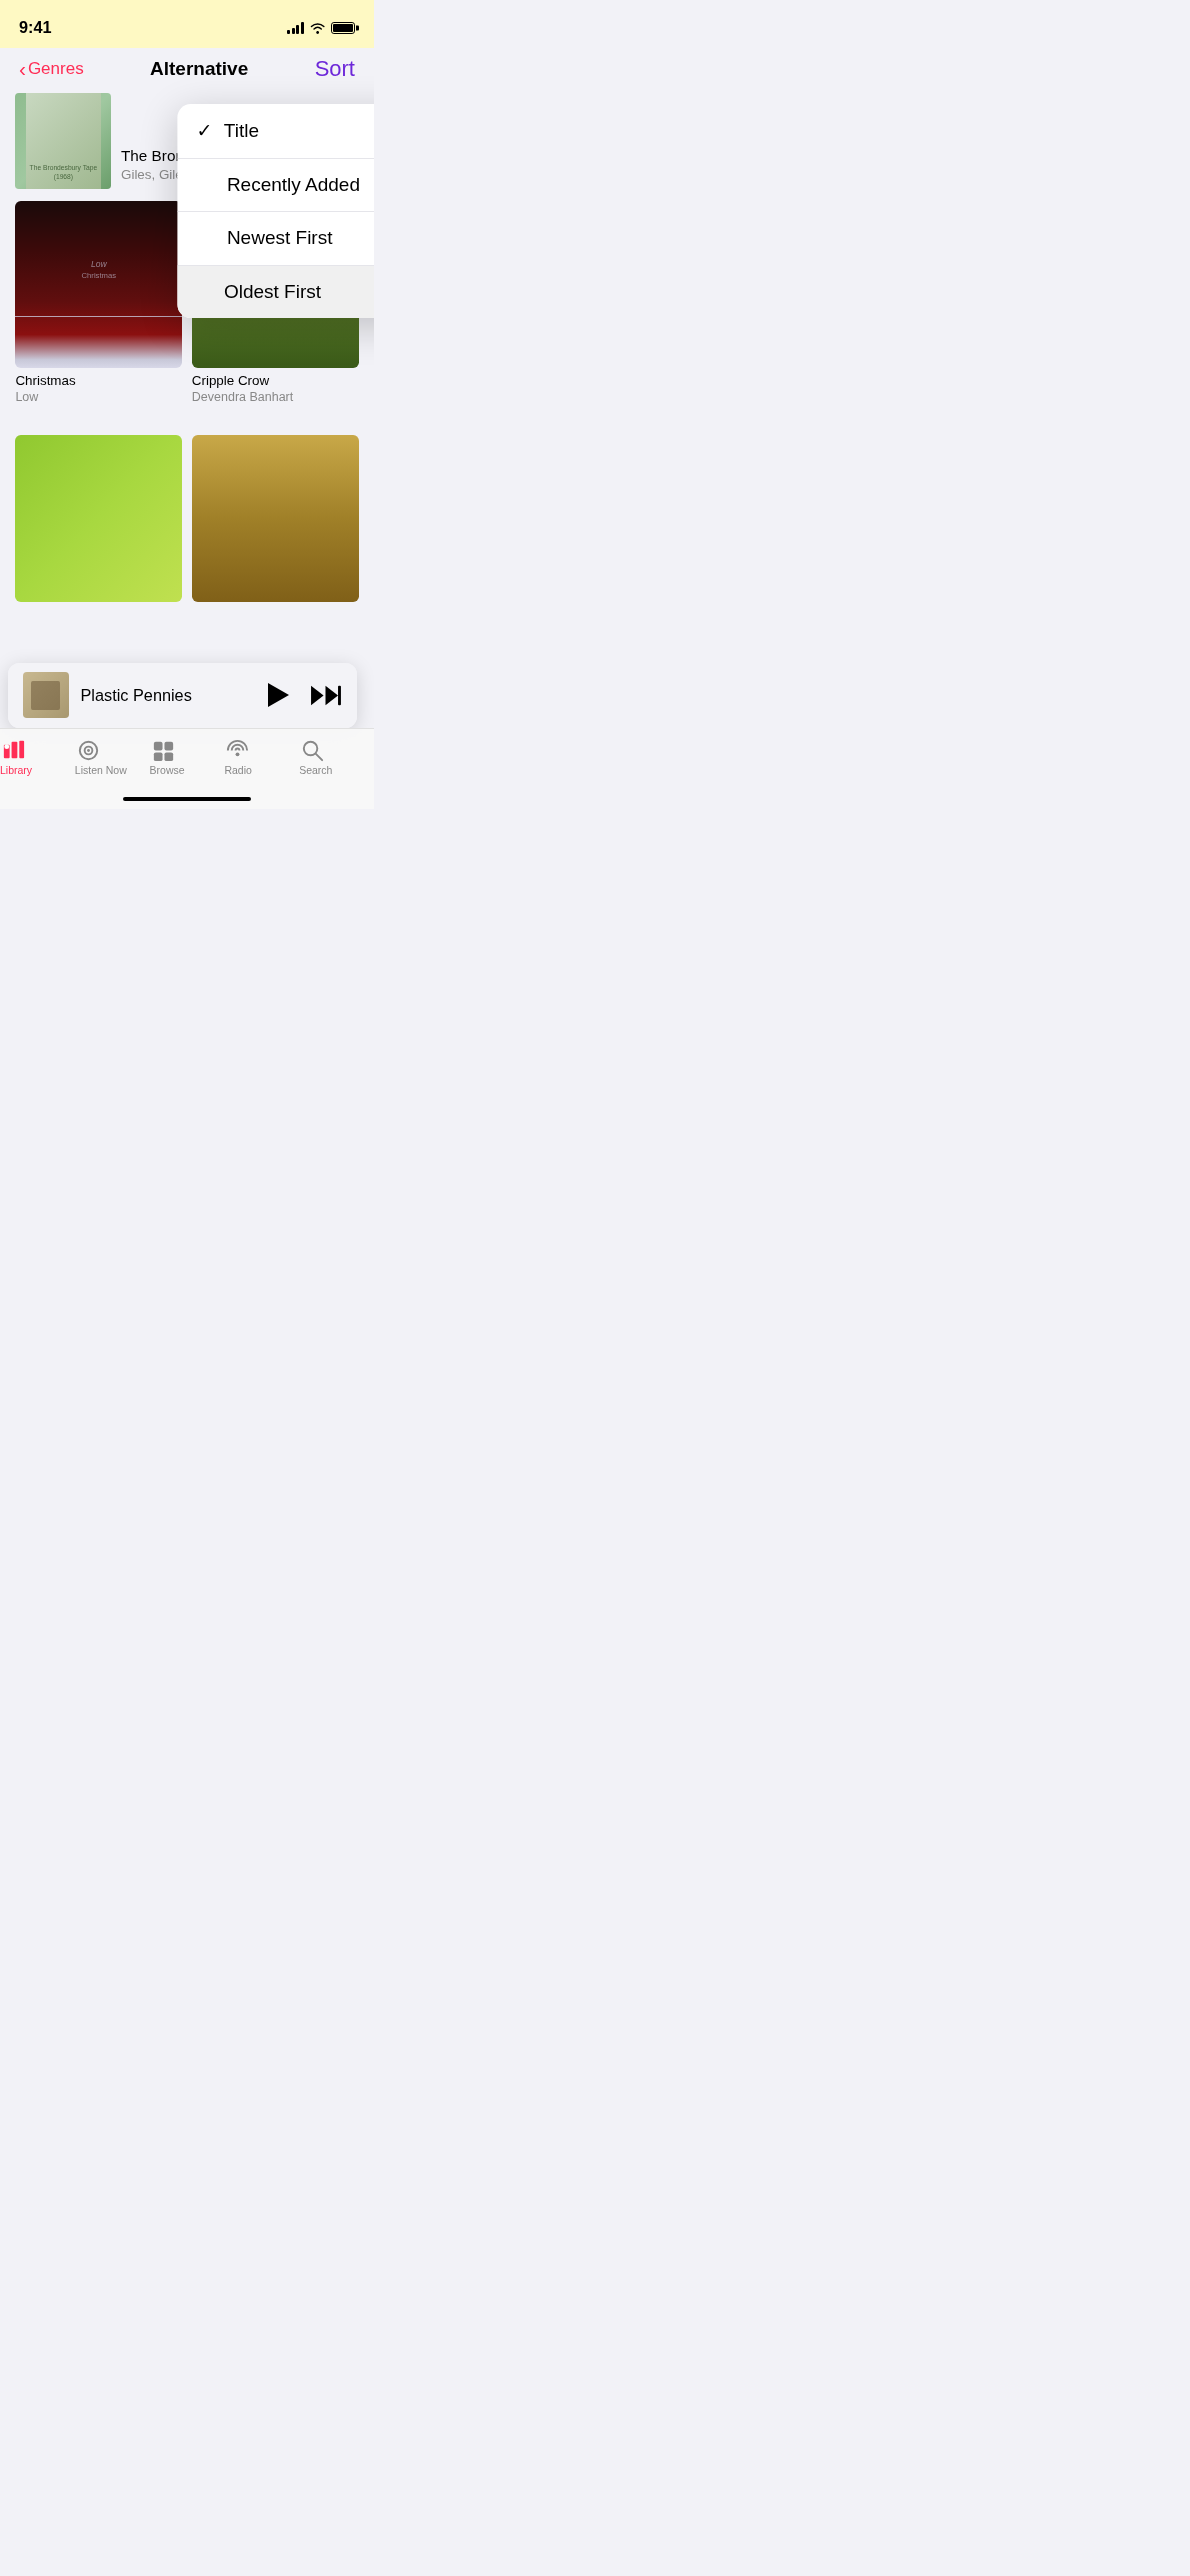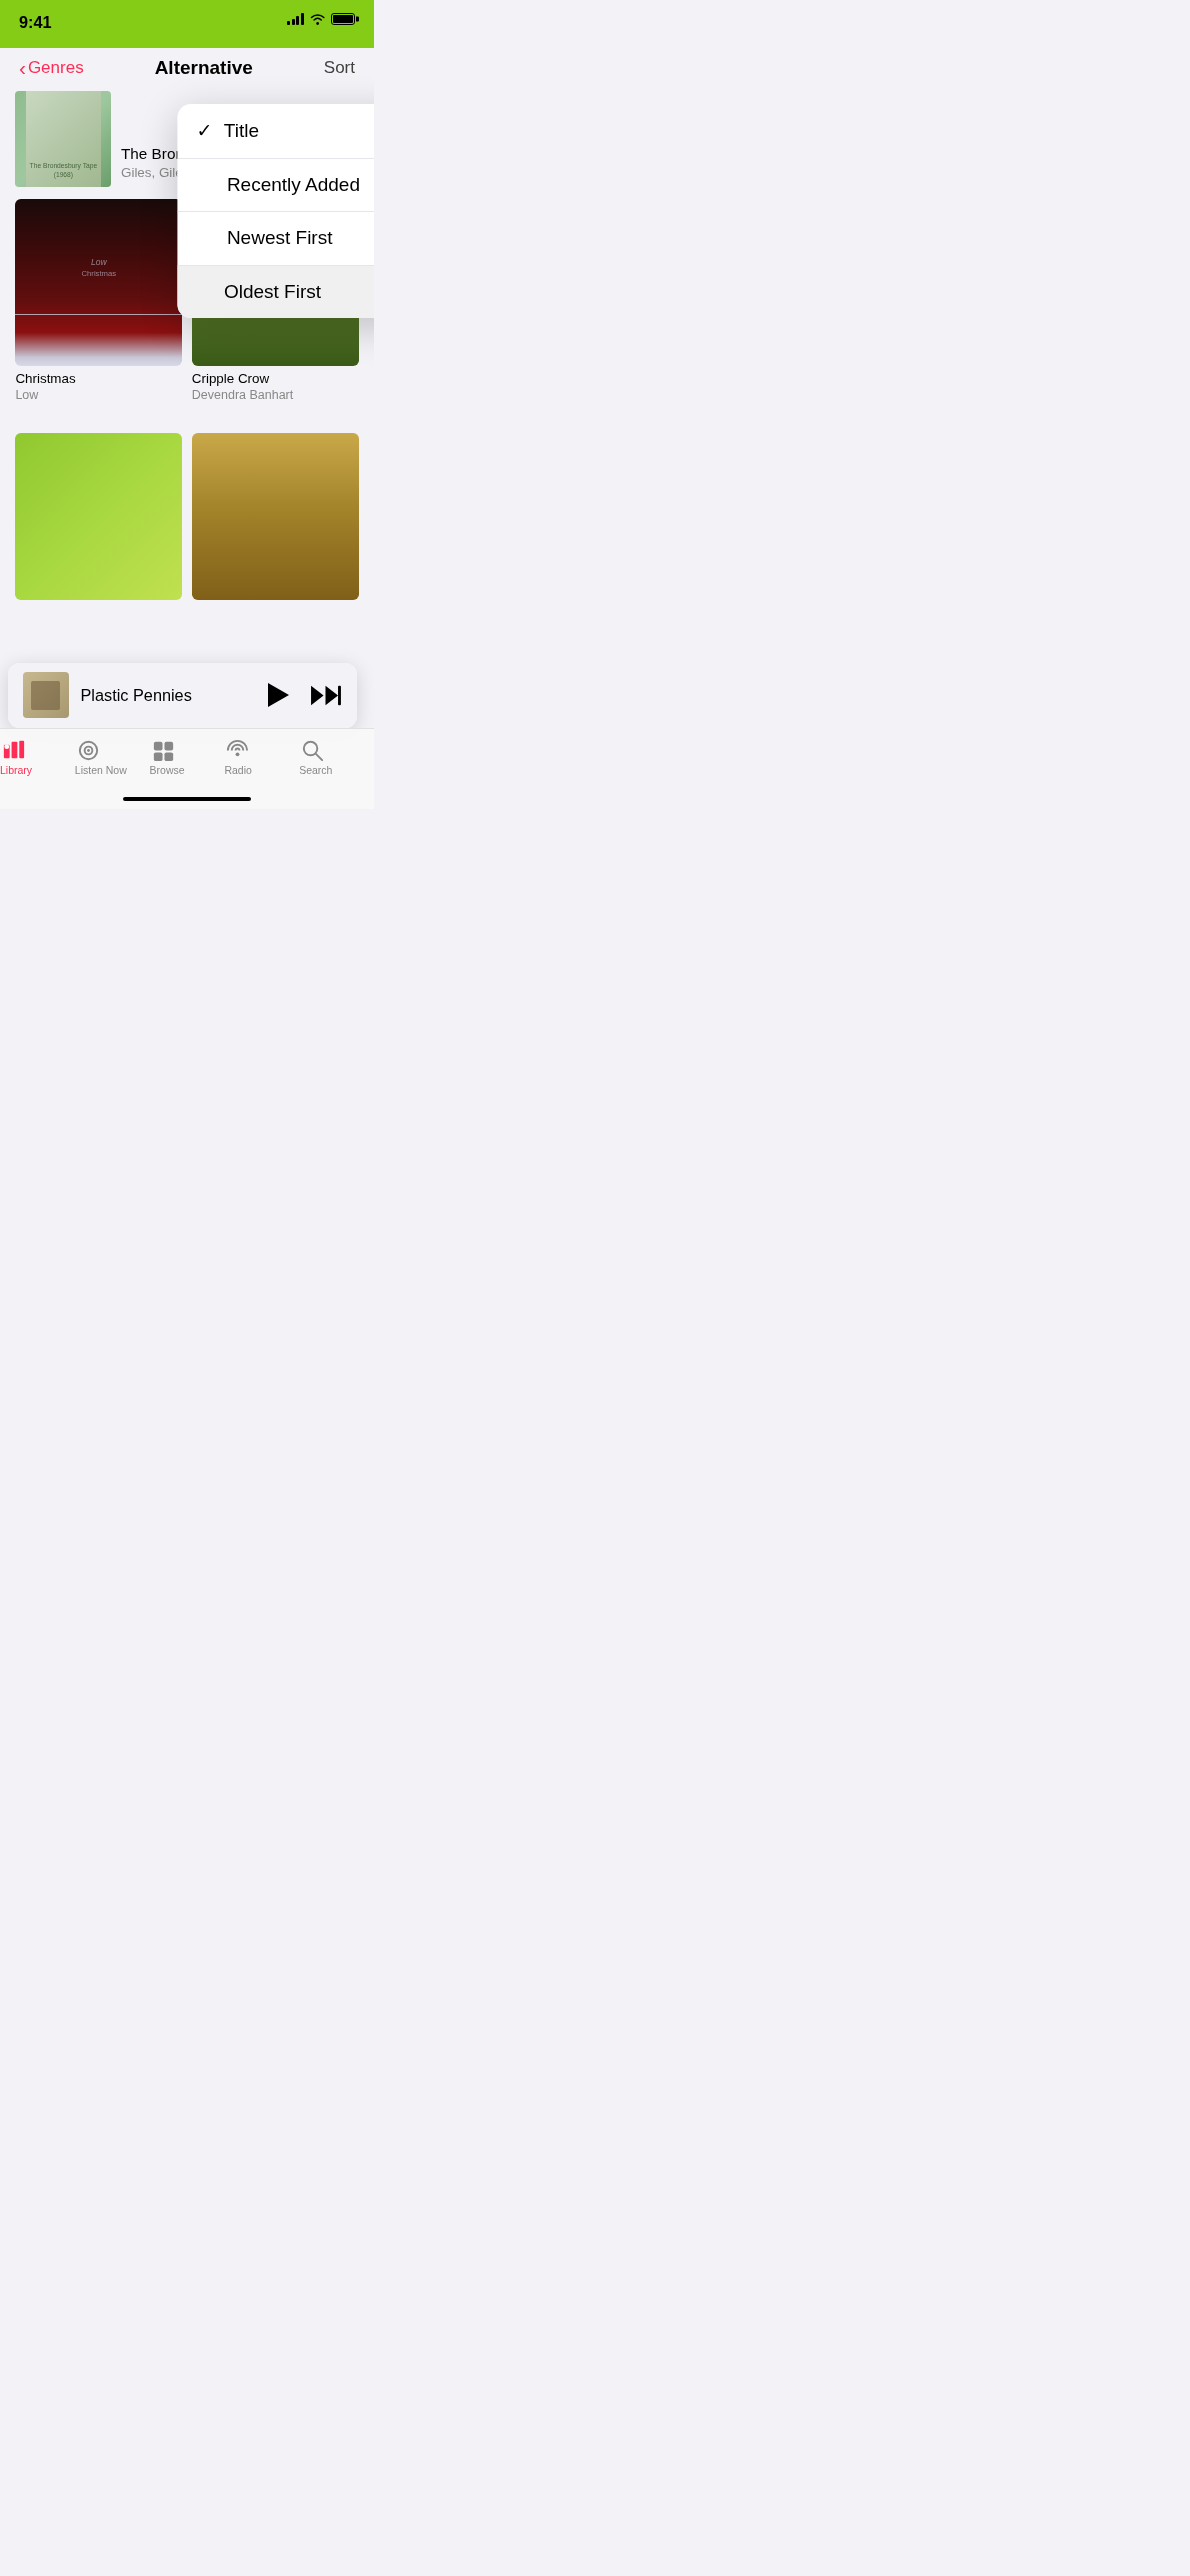--- a/index.html
+++ b/index.html
@@ -11,23 +11,23 @@
       font-family: -apple-system, 'SF Pro Display', 'Helvetica Neue', sans-serif;
       background: #f2f2f7;
       overflow: hidden;
       position: relative;
     }
 
     
     .status-bar {
       display: flex;
       justify-content: space-between;
-      align-items: flex-start;
+      align-items: center;
       padding: 13.4px 19px 5.8px;
-      background: #84cc16;
+      background: #fef9c3;
       height: 48px;
     }
     .status-time {
       font-size: 16.3px;
       font-weight: 600;
       color: #000;
     }
     .status-icons {
       display: flex;
       align-items: center;
@@ -95,22 +95,22 @@
       font-size: 21px;
       margin-right: 1.9px;
       color: #ff2d55;
     }
     .nav-title {
       font-size: 19px;
       font-weight: 700;
       color: #000;
     }
     .nav-sort {
-      font-size: 17px;
-      color: #404040;
+      font-size: 22px;
+      color: #6d28d9;
     }
 
     
     .content {
       overflow-y: auto;
       height: calc(809px - 48px - 58px - 77px - 48px);
       background: #f2f2f7;
       position: relative;
     }
 

